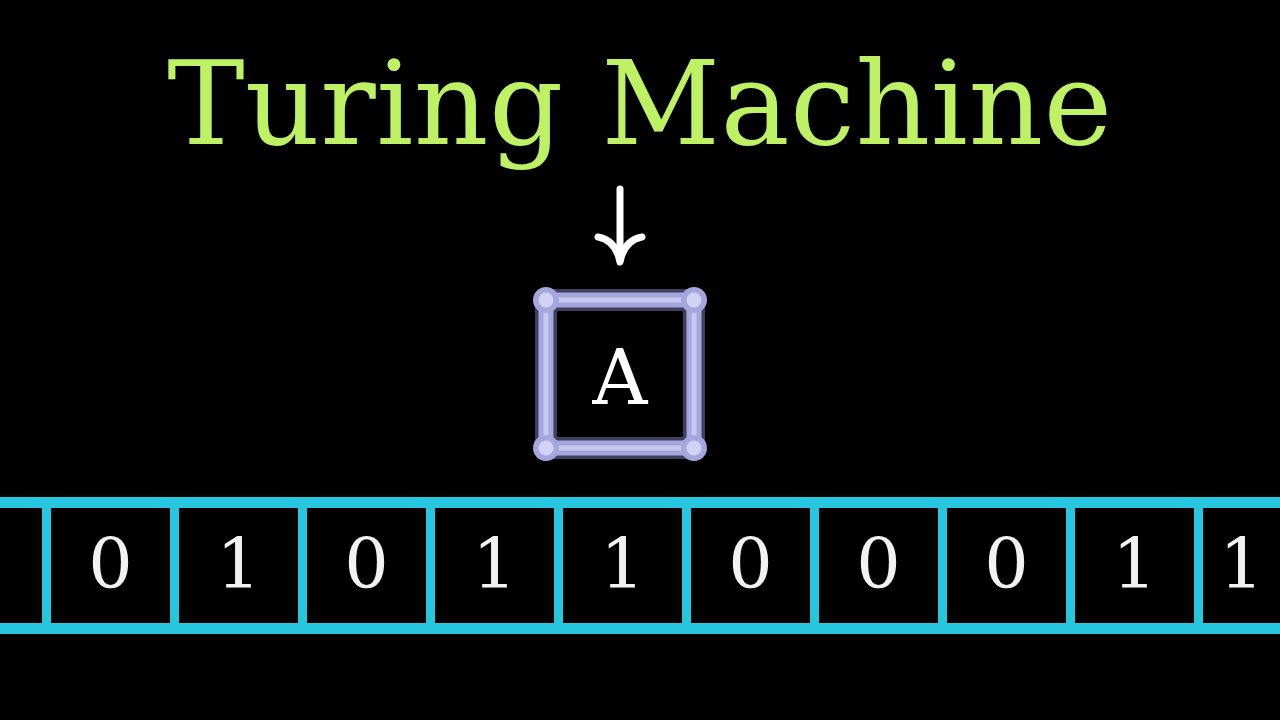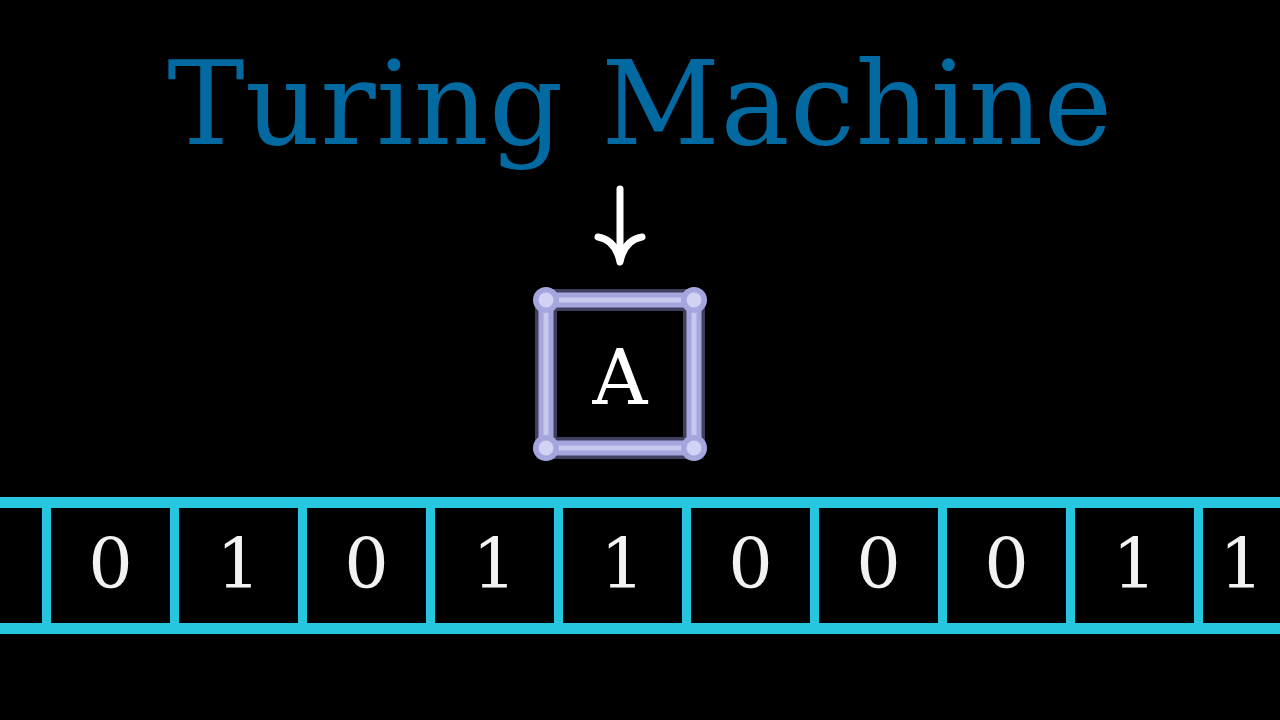--- a/index.html
+++ b/index.html
@@ -26,21 +26,21 @@
   #title {
     position: absolute;
     left: 0;
     top: 46px;
     width: 1280px;
     text-align: center;
     font-family: "DejaVu Serif", serif;
     font-size: 116px;
     line-height: 1.0;
     letter-spacing: 0.5px;
-    color: #0369a1;
+    color: #bef264;
     white-space: nowrap;
     user-select: none;
   }
 
   
   #arrow {
     position: absolute;
     left: 580px;
     top: 183px;
     width: 80px;

